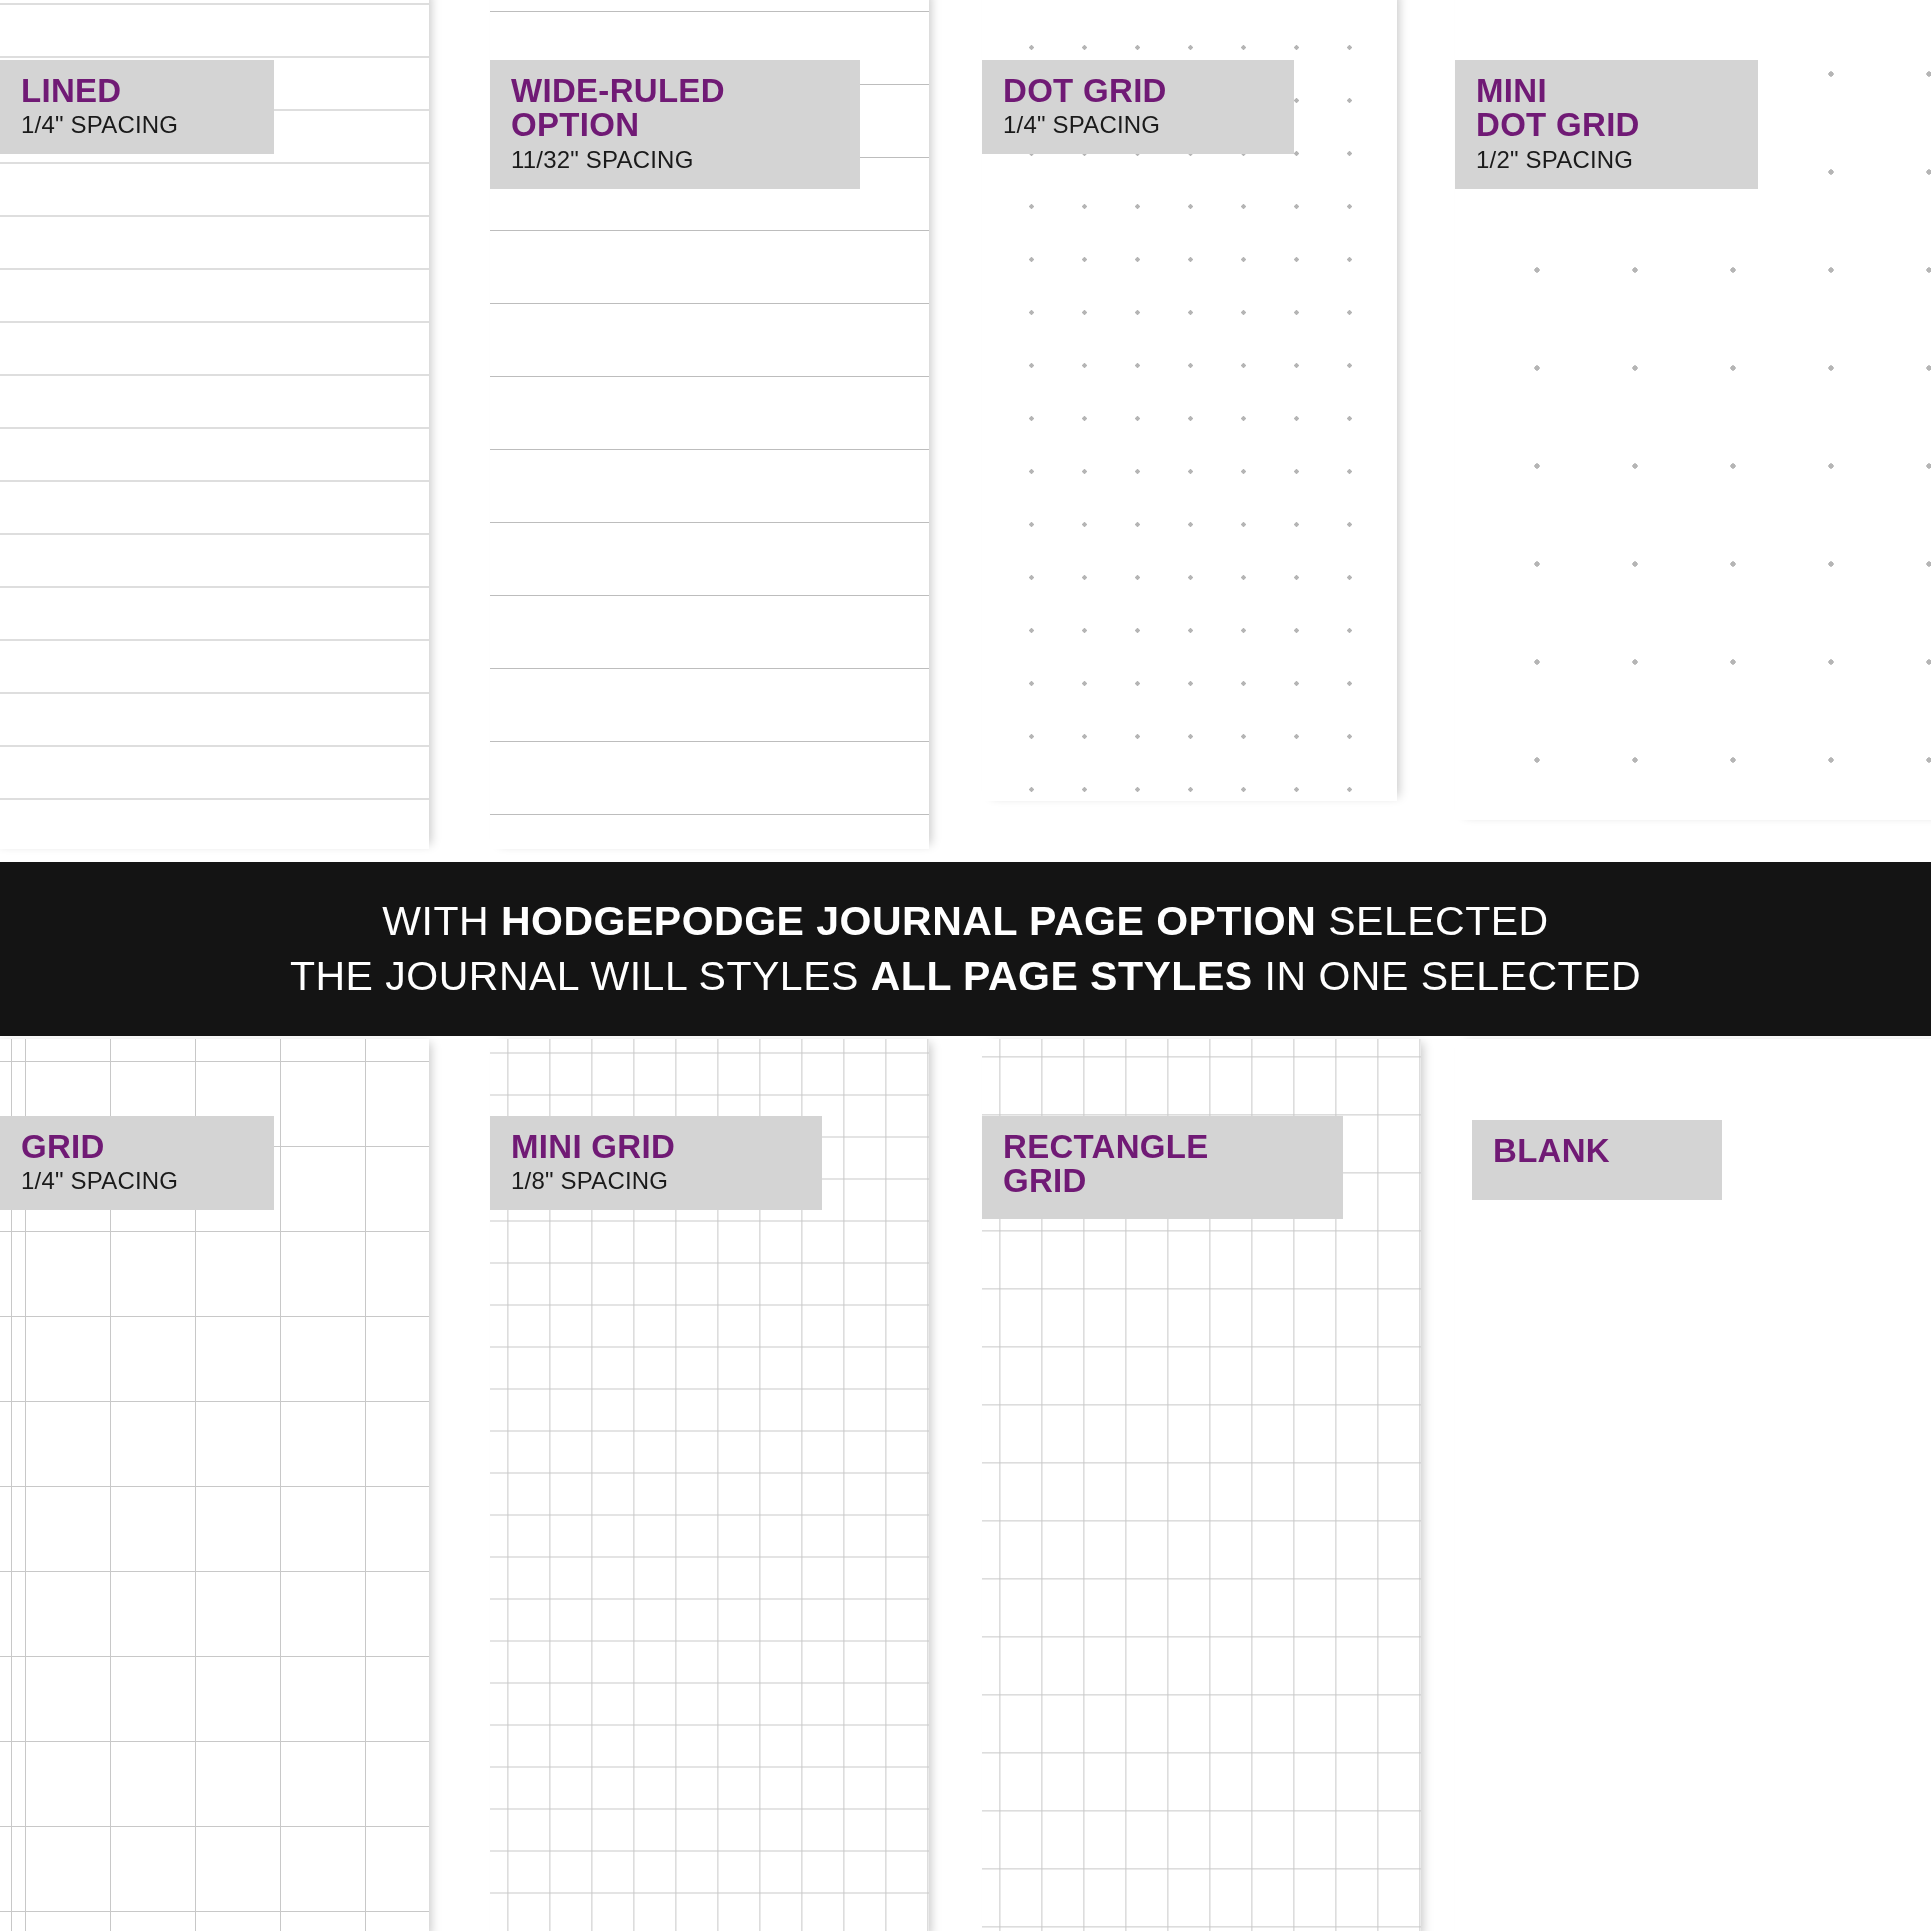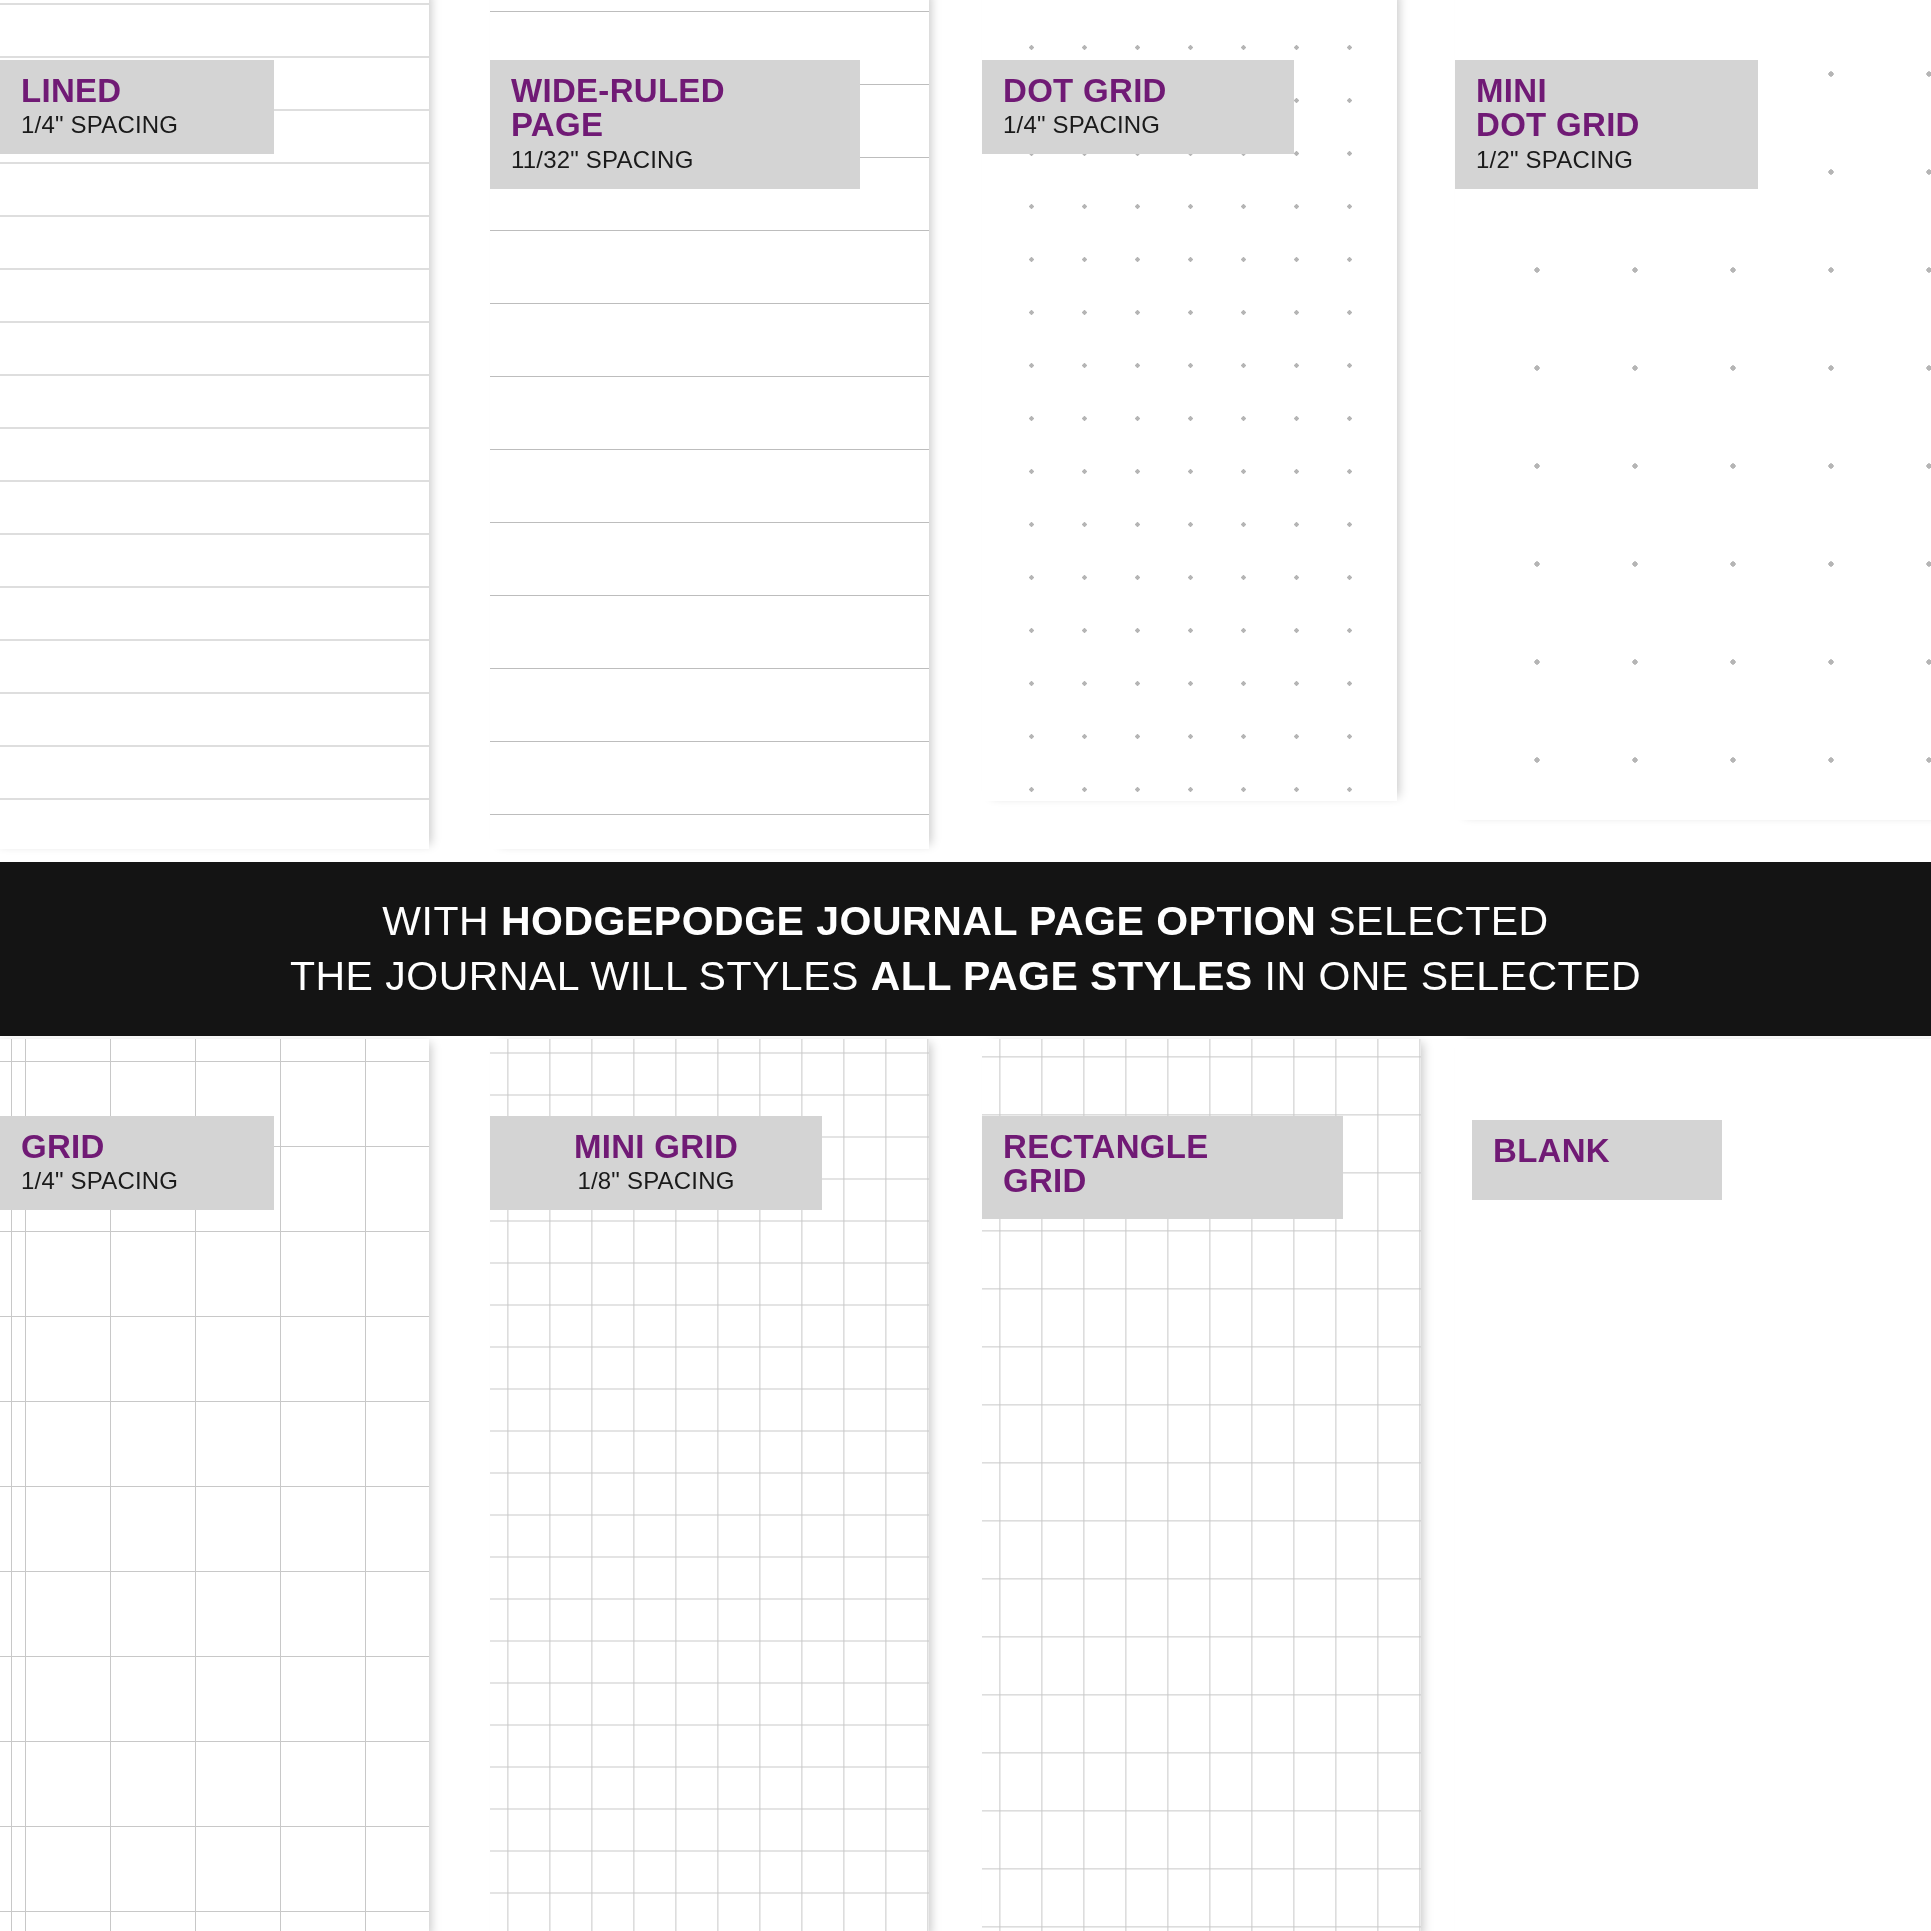--- a/index.html
+++ b/index.html
@@ -97,21 +97,21 @@
   <div class="label-box" style="left:0px; top:60px; width:232px;">
     <div class="label-title">LINED</div>
     <div class="label-sub">1/4" SPACING</div>
   </div>
 
   <div class="page" style="left:490px; top:-9.7px; width:439px; height:859px;">
     <div class="sheet-pattern" style="background-image: repeating-linear-gradient(to bottom, #bdbdbd 0px, #bdbdbd 1.4px, transparent 1.4px, transparent 73px); background-position: 0 21px;"></div>
   </div>
   <div class="label-box" style="left:490px; top:60px; width:328px;">
     <div class="label-title">WIDE-RULED
-PAGE</div>
+OPTION</div>
     <div class="label-sub">11/32" SPACING</div>
   </div>
 
   <div class="page" style="left:982px; top:-9.7px; width:415px; height:811px;">
     <div class="sheet-pattern" style="background-image: radial-gradient(#b5b5b5 2.1px, transparent 2.3px); background-size: 53px 53px; background-position: 23px 31px;"></div>
   </div>
   <div class="label-box" style="left:982px; top:60px; width:270px;">
     <div class="label-title">DOT GRID</div>
     <div class="label-sub">1/4" SPACING</div>
   </div>
@@ -144,21 +144,21 @@
     <div class="label-title">GRID</div>
     <div class="label-sub">1/4" SPACING</div>
   </div>
 
   <div class="page" style="left:490px; top:1039px; width:439px; height:902px;">
     <div class="sheet-pattern" style="background-image:
             repeating-linear-gradient(to bottom, #c8c8c8 0px, #c8c8c8 1.2px, transparent 1.2px, transparent 42px),
             repeating-linear-gradient(to right, #c8c8c8 0px, #c8c8c8 1.2px, transparent 1.2px, transparent 42px);
             background-position: 0 13.5px, 17.4px 0;"></div>
   </div>
-  <div class="label-box" style="left:490px; top:1116px; width:290px;text-align:center;">
+  <div class="label-box" style="left:490px; top:1116px; width:290px;">
     <div class="label-title">MINI GRID</div>
     <div class="label-sub">1/8" SPACING</div>
   </div>
 
   <div class="page" style="left:982px; top:1039px; width:439px; height:902px;">
     <div class="sheet-pattern" style="background-image:
             repeating-linear-gradient(to bottom, #c8c8c8 0px, #c8c8c8 1.2px, transparent 1.2px, transparent 58px),
             repeating-linear-gradient(to right, #c8c8c8 0px, #c8c8c8 1.2px, transparent 1.2px, transparent 42px);
             background-position: 0 17.4px, 17.4px 0;"></div>
   </div>

